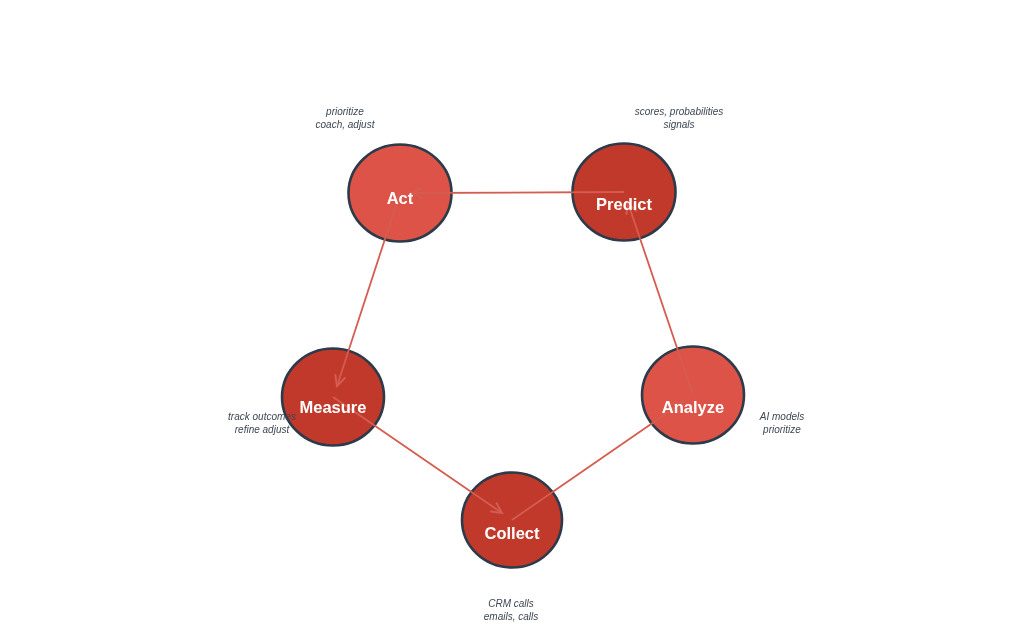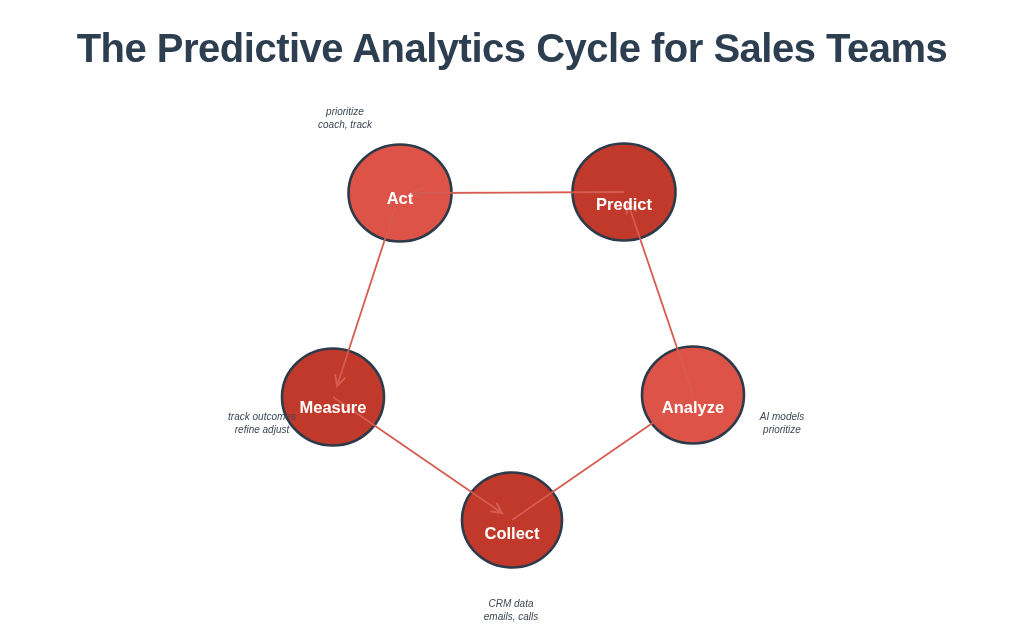--- a/index.html
+++ b/index.html
@@ -63,21 +63,20 @@
   #note-predict { left: 679px; top: 105px; }
   #note-analyze { left: 782px; top: 410px; }
   #note-measure { left: 242px; top: 410px; margin-left: 20px; }
   #note-collect { left: 511px; top: 597px; }
 </style>
 </head>
 <body>
 
 <div class="stage">
 
-  <h1 class="title">The Predictive Analytics Cycle for Sales Teams</h1>
 
   <svg class="diagram-svg" width="1024" height="631" viewBox="0 0 1024 631">
     <defs>
       <marker id="arrow" markerUnits="userSpaceOnUse" markerWidth="16" markerHeight="14" refX="11" refY="6" orient="auto">
         <path d="M1,1 L11,6 L1,11" fill="none" stroke-width="2" stroke-linecap="round" stroke="#d55c50"></path>
       </marker>
     </defs>
 
     <ellipse cx="400" cy="193" rx="51.5" ry="48.5" class="node-shape" fill="#dd5347" stroke="#2c3a4a"></ellipse>
     <ellipse cx="624" cy="192" rx="51.5" ry="48.5" class="node-shape" fill="#c0392b" stroke="#2c3a4a"></ellipse>
@@ -93,28 +92,32 @@
 
     <text x="400" y="204" class="node-label" fill="#ffffff">Act</text>
     <text x="624" y="210" class="node-label" fill="#ffffff">Predict</text>
     <text x="693" y="413" class="node-label" fill="#ffffff">Analyze</text>
     <text x="512" y="539" class="node-label" fill="#ffffff">Collect</text>
     <text x="333" y="413" class="node-label" fill="#ffffff">Measure</text>
   </svg>
 
   <div class="note" id="note-act">
     <div>prioritize</div>
-    <div>coach, track</div>
+    <div>coach, adjust</div>
+  </div>
+  <div class="note" id="note-predict">
+    <div>scores, probabilities</div>
+    <div>signals</div>
   </div>
   <div class="note" id="note-analyze">
     <div>AI models</div>
     <div>prioritize</div>
   </div>
   <div class="note" id="note-collect">
-    <div>CRM data</div>
+    <div>CRM calls</div>
     <div>emails, calls</div>
   </div>
   <div class="note" id="note-measure">
     <div>track outcomes</div>
     <div>refine adjust</div>
   </div>
 
 </div>
 
 </body></html>

